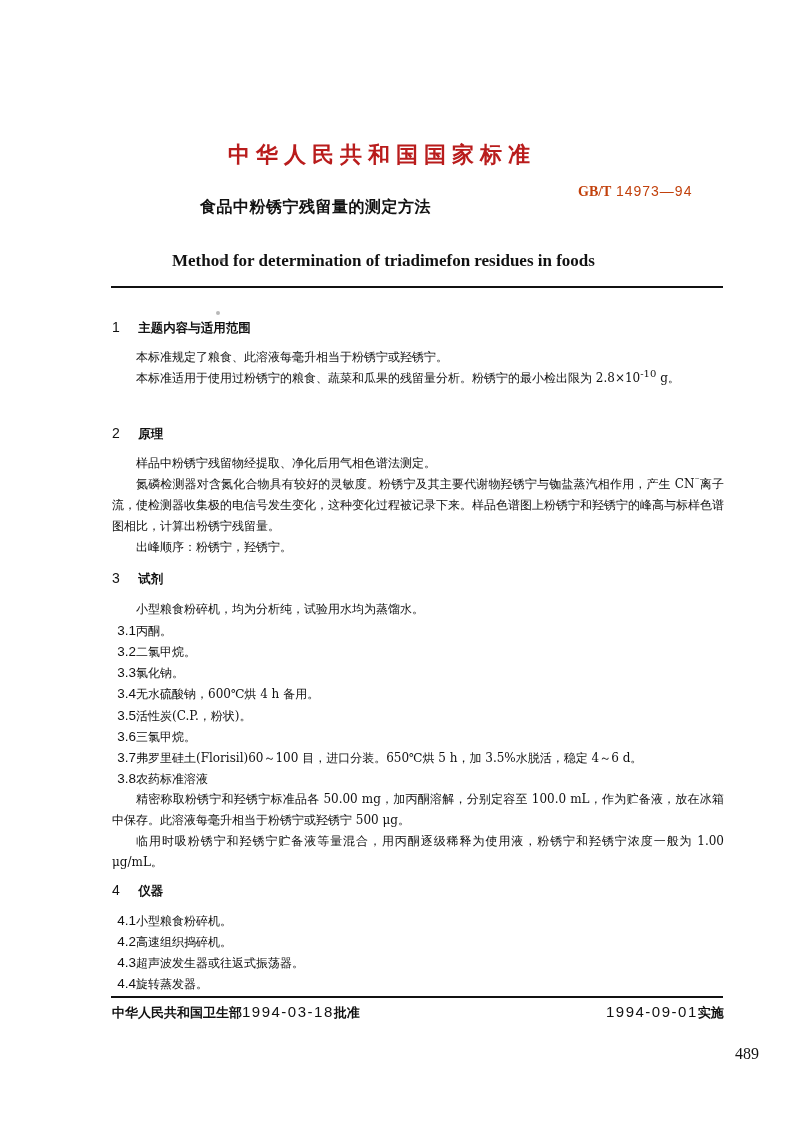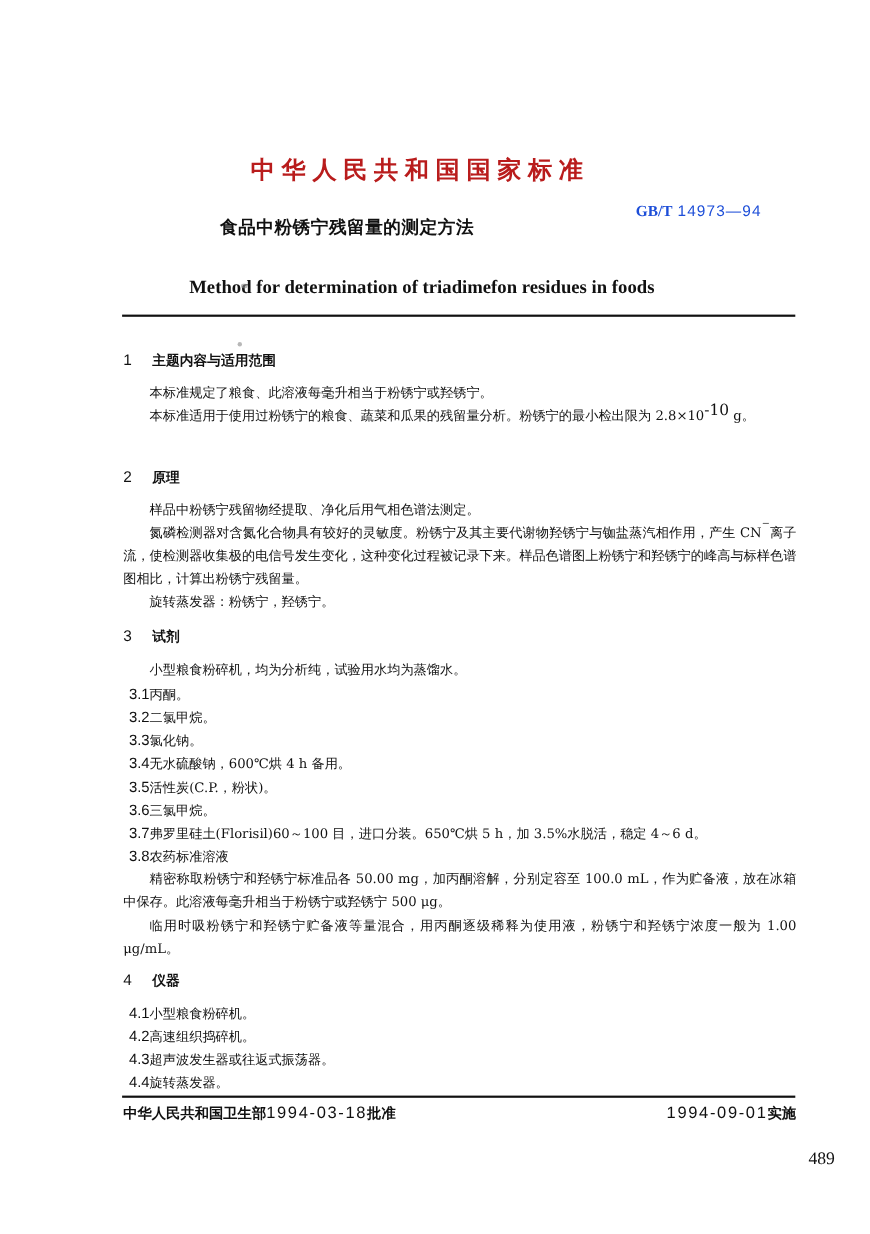--- a/index.html
+++ b/index.html
@@ -1,21 +1,21 @@
 <!DOCTYPE html>
 <html><head>
 <meta charset="utf-8">
 <style>
   html, body { margin: 0; padding: 0; background: #ffffff; }
   body { width: 791px; height: 1122px; position: relative; overflow: hidden;
          font-family: "DejaVu Serif", serif; color: #111; }
   .abs { position: absolute; white-space: nowrap; }
   .national { left: 228px; top: 140px; font-family: "DejaVu Sans", sans-serif; font-weight: bold;
               font-size: 22px; letter-spacing: 6px; color: #b91c1c; }
-  .std-code { left: 578px; top: 183px; font-size: 14px; color: #1d4ed8; }
+  .std-code { left: 578px; top: 183px; font-size: 14px; color: #c2410c; }
   .std-code .gbt { font-family: "Liberation Serif", serif; font-weight: bold; }
   .std-code .num { font-family: "Liberation Sans", sans-serif; letter-spacing: 1px; }
   .title-cn { left: 200px; top: 197px; font-family: "DejaVu Sans", sans-serif; font-weight: bold;
               font-size: 16px; letter-spacing: 0.5px; }
   .title-en { left: 172px; top: 238px; font-family: "Liberation Serif", serif; font-weight: bold;
               font-size: 17px; margin-top: 13px; }
   .speck { width: 6px; height: 4px; background: #888; border-radius: 2px; opacity: .6; }
   .rule { position: absolute; left: 111px; width: 612px; background: #111; }
   .rule.top { top: 286px; height: 2px; }
   .rule.bottom { top: 996px; height: 2px; }
@@ -27,21 +27,21 @@
        text-align: justify; text-justify: inter-character; }
   .p.indent { text-indent: 24px; }
   .item { position: absolute; left: 112px; font-size: 12px; line-height: 21px; }
   .item .n { font-family: "Liberation Sans", sans-serif; font-size: 13.5px; display: inline-block; width: 24px; text-align: right; }
   .footer-left { left: 112px; top: 1003px; font-family: "DejaVu Sans", sans-serif; font-weight: bold;
                  font-size: 13px; }
   .footer-left .d { font-family: "Liberation Sans", sans-serif; font-weight: normal; font-size: 15px; letter-spacing: 1.5px; }
   .footer-right { left: 606px; top: 1003px; font-family: "DejaVu Sans", sans-serif; font-weight: bold; font-size: 13px; }
   .footer-right .d { font-family: "Liberation Sans", sans-serif; font-weight: normal; font-size: 15px; letter-spacing: 1.5px; }
   .page-no { left: 697px; top: 1045px; font-family: "Liberation Serif", serif; font-size: 16px; margin-left: 38px; }
-  sup { font-size: 14px; line-height: 0; }
+  sup { font-size: 10px; line-height: 0; }
 </style>
 </head>
 <body>
 
 <div class="abs national">中华人民共和国国家标准</div>
 <div class="abs std-code">
   <span class="gbt">GB/T</span>
   <span class="num">14973—94</span>
 </div>
 <div class="abs title-cn">食品中粉锈宁残留量的测定方法</div>
@@ -57,21 +57,21 @@
 </div>
 <div class="p indent" style="top:347px;">本标准规定了粮食、此溶液每毫升相当于粉锈宁或羟锈宁。</div>
 <div class="p indent" style="top:368px;"><span>本标准适用于使用过粉锈宁的粮食、蔬菜和瓜果的残留量分析。粉锈宁的最小检出限为 2.8×10</span><sup>-10</sup><span> g。</span></div>
 
 <div class="sec-head" style="top:425px;">
   <span class="n">2</span>
   <span>原理</span>
 </div>
 <div class="p indent" style="top:453px;">样品中粉锈宁残留物经提取、净化后用气相色谱法测定。</div>
 <div class="p indent" style="top:474px;"><span>氮磷检测器对含氮化合物具有较好的灵敏度。粉锈宁及其主要代谢物羟锈宁与铷盐蒸汽相作用，产生 CN</span><sup>⁻</sup><span>离子流，使检测器收集极的电信号发生变化，这种变化过程被记录下来。样品色谱图上粉锈宁和羟锈宁的峰高与标样色谱图相比，计算出粉锈宁残留量。</span></div>
-<div class="p indent" style="top:537px;">旋转蒸发器：粉锈宁，羟锈宁。</div>
+<div class="p indent" style="top:537px;">出峰顺序：粉锈宁，羟锈宁。</div>
 
 <div class="sec-head" style="top:570px;">
   <span class="n">3</span>
   <span>试剂</span>
 </div>
 <div class="p indent" style="top:599px;">小型粮食粉碎机，均为分析纯，试验用水均为蒸馏水。</div>
 <div class="item" style="top:620px;"><span class="n">3.1</span><span>丙酮。</span></div>
 <div class="item" style="top:641px;"><span class="n">3.2</span><span>二氯甲烷。</span></div>
 <div class="item" style="top:662px;"><span class="n">3.3</span><span>氯化钠。</span></div>
 <div class="item" style="top:683px;"><span class="n">3.4</span><span>无水硫酸钠，600℃烘 4 h 备用。</span></div>

